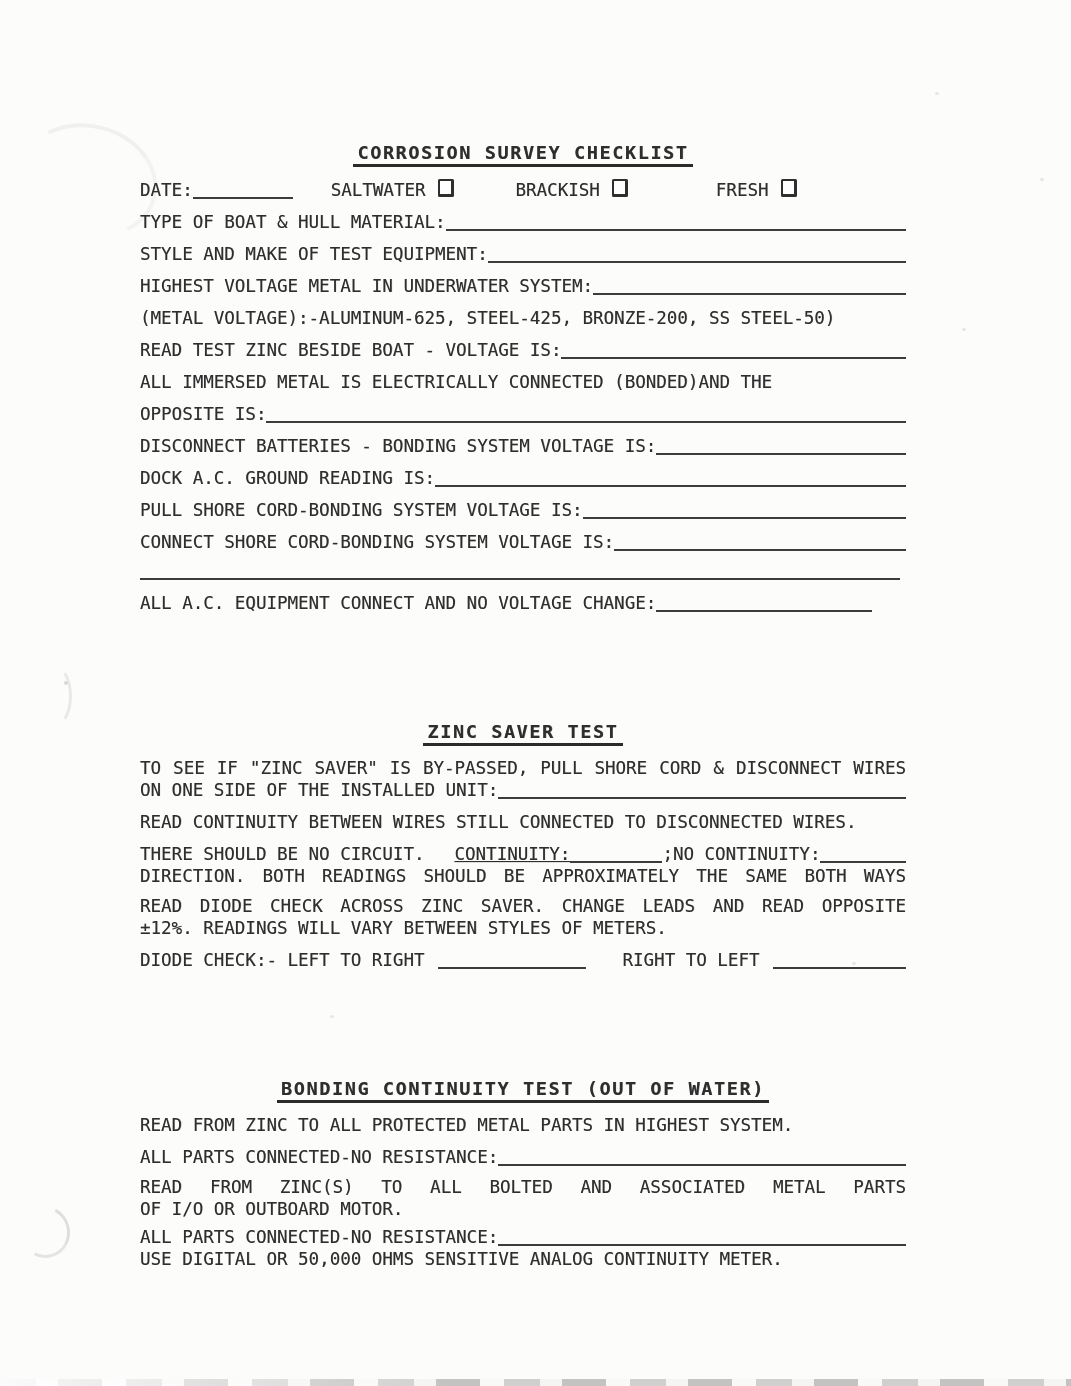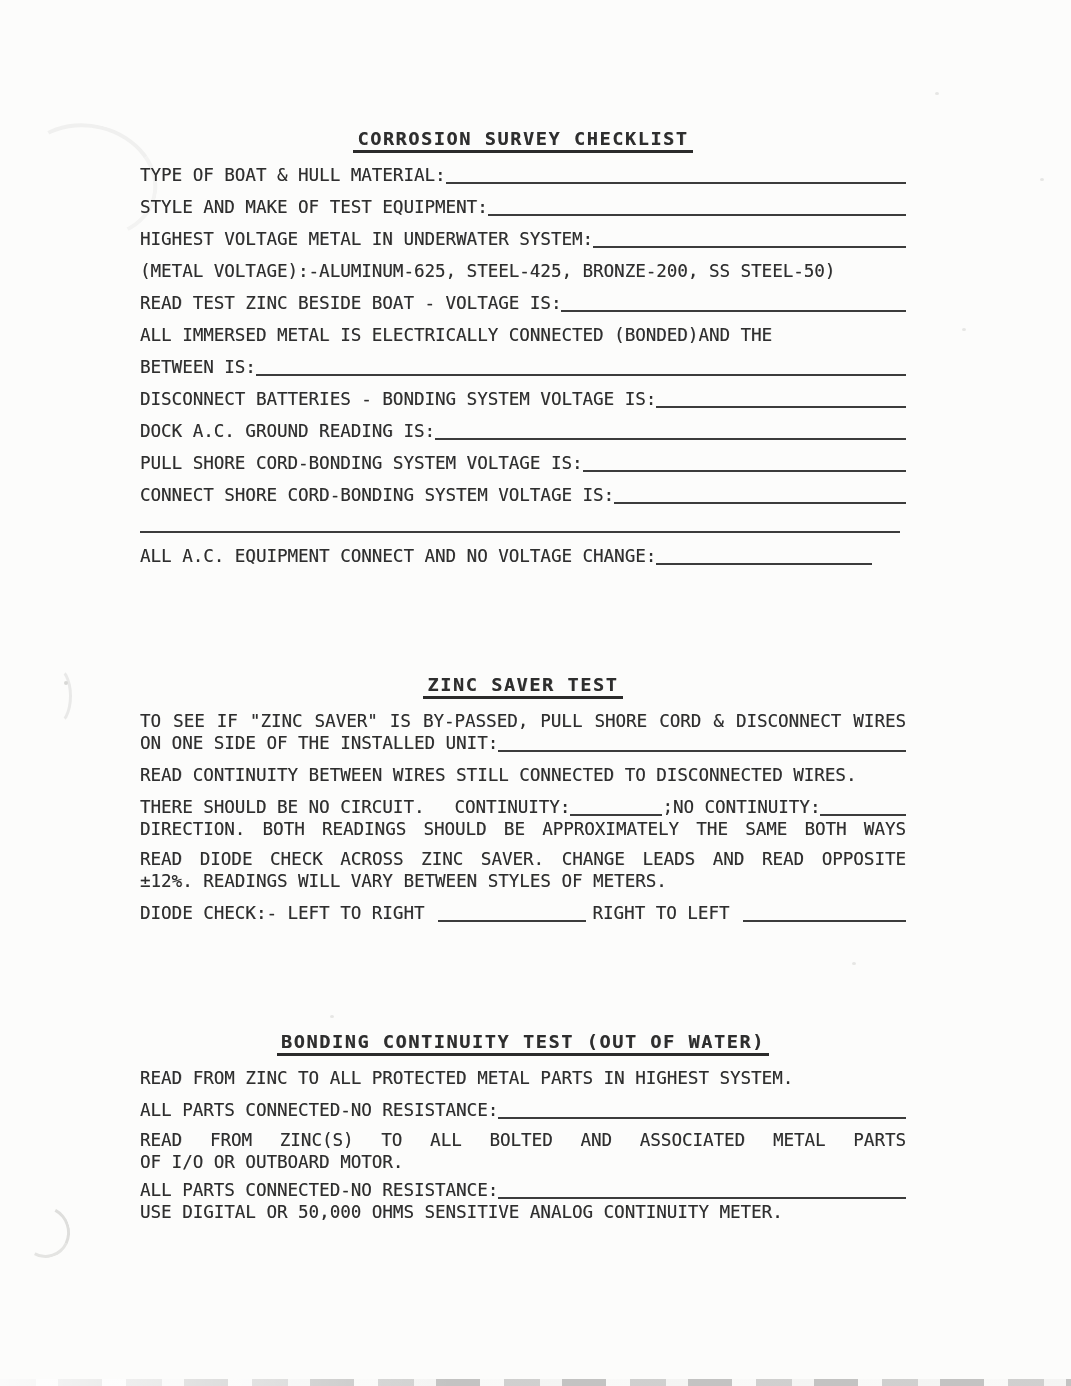--- a/index.html
+++ b/index.html
@@ -3,21 +3,21 @@
 <meta charset="utf-8">
 <title>Corrosion Survey Checklist</title>
 <style>
   html,body{margin:0;padding:0;}
   body{
     width:1071px;height:1386px;position:relative;overflow:hidden;
     background:#fcfcfb;
     font-family:"DejaVu Sans Mono","Liberation Mono",monospace;
     color:#2e2e2e;
   }
-  .doc{position:absolute;left:140px;top:128px;width:766px;}
+  .doc{position:absolute;left:140px;top:142px;width:766px;}
   .sec-title-wrap{text-align:center;margin-bottom:2px;}
   .sec-title{
     display:inline-block;font-weight:bold;font-size:18.5px;letter-spacing:1.6px;
     border-bottom:3px solid #2b2b2b;padding:0 4px 1px 4px;line-height:21px;
     text-shadow:0.3px 0.3px 0.5px rgba(50,50,50,.55);
   }
   .doc-section + .doc-section{margin-top:108px;}
   .line{
     display:flex;align-items:flex-end;margin-top:12px;
     font-size:17.5px;line-height:20px;white-space:pre;
@@ -82,44 +82,45 @@
 <div class="artifact speck" style="left:935px;top:92px;"></div>
 <div class="artifact speck" style="left:1040px;top:178px;"></div>
 <div class="artifact speck" style="left:962px;top:328px;"></div>
 <div class="artifact speck" style="left:852px;top:962px;"></div>
 <div class="artifact speck" style="left:330px;top:1015px;"></div>
 <div class="artifact bottom-band"></div>
 
 <div class="doc" id="doc-root">
     <section class="doc-section">
       <div class="sec-title-wrap"><span class="sec-title">CORROSION SURVEY CHECKLIST</span></div>
+      <div class="line"><span class="lbl">DATE:</span><span class="blank" style="width: 100px;"></span><span class="lbl" style="margin-left: 38px;">SALTWATER</span><span class="cb"></span><span class="lbl" style="margin-left: 62px;">BRACKISH</span><span class="cb"></span><span class="lbl" style="margin-left: 88px;">FRESH</span><span class="cb"></span></div>
       <div class="line"><span class="lbl">TYPE OF BOAT &amp; HULL MATERIAL:</span><span class="blank grow"></span></div>
       <div class="line"><span class="lbl">STYLE AND MAKE OF TEST EQUIPMENT:</span><span class="blank grow"></span></div>
       <div class="line"><span class="lbl">HIGHEST VOLTAGE METAL IN UNDERWATER SYSTEM:</span><span class="blank grow"></span></div>
       <div class="line">(METAL VOLTAGE):-ALUMINUM-625, STEEL-425, BRONZE-200, SS STEEL-50)</div>
       <div class="line"><span class="lbl">READ TEST ZINC BESIDE BOAT - VOLTAGE IS:</span><span class="blank grow"></span></div>
       <div class="line">ALL IMMERSED METAL IS ELECTRICALLY CONNECTED (BONDED)AND THE</div>
-      <div class="line"><span class="lbl">BETWEEN IS:</span><span class="blank grow"></span></div>
+      <div class="line"><span class="lbl">OPPOSITE IS:</span><span class="blank grow"></span></div>
       <div class="line"><span class="lbl">DISCONNECT BATTERIES - BONDING SYSTEM VOLTAGE IS:</span><span class="blank grow"></span></div>
       <div class="line"><span class="lbl">DOCK A.C. GROUND READING IS:</span><span class="blank grow"></span></div>
       <div class="line"><span class="lbl">PULL SHORE CORD-BONDING SYSTEM VOLTAGE IS:</span><span class="blank grow"></span></div>
       <div class="line"><span class="lbl">CONNECT SHORE CORD-BONDING SYSTEM VOLTAGE IS:</span><span class="blank grow"></span></div>
       <div class="line"><span class="blank grow" style="margin-right: 6px;"></span></div>
       <div class="line"><span class="lbl">ALL A.C. EQUIPMENT CONNECT AND NO VOLTAGE CHANGE:</span><span class="blank grow" style="margin-right: 34px;"></span></div>
     </section>
     <section class="doc-section">
       <div class="sec-title-wrap"><span class="sec-title">ZINC SAVER TEST</span></div>
       <div class="line justify">TO SEE IF "ZINC SAVER" IS BY-PASSED, PULL SHORE CORD &amp; DISCONNECT WIRES</div>
       <div class="line tight"><span class="lbl">ON ONE SIDE OF THE INSTALLED UNIT:</span><span class="blank grow"></span></div>
       <div class="line">READ CONTINUITY BETWEEN WIRES STILL CONNECTED TO DISCONNECTED WIRES.</div>
-      <div class="line"><span class="lbl">THERE SHOULD BE NO CIRCUIT.</span><span class="lbl" style="margin-left: 30px;">CONTINUITY:</span><span class="blank" style="width: 92px;"></span><span class="lbl">;NO CONTINUITY:</span><span class="blank grow"></span></div>
+      <div class="line"><span class="lbl">THERE SHOULD BE NO CIRCUIT.</span><span class="lbl" style="margin-left: 30px; text-decoration: underline;">CONTINUITY:</span><span class="blank" style="width: 92px;"></span><span class="lbl">;NO CONTINUITY:</span><span class="blank grow"></span></div>
       <div class="line tight justify">DIRECTION. BOTH READINGS SHOULD BE APPROXIMATELY THE SAME BOTH WAYS</div>
       <div class="line gap-10 justify">READ DIODE CHECK ACROSS ZINC SAVER. CHANGE LEADS AND READ OPPOSITE</div>
       <div class="line tight">±12%. READINGS WILL VARY BETWEEN STYLES OF METERS.</div>
-      <div class="line"><span class="lbl">DIODE CHECK:- LEFT TO RIGHT</span><span class="blank" style="width: 148px; margin-left: 14px;"></span><span class="lbl" style="margin-left: 6px;">RIGHT TO LEFT</span><span class="blank grow" style="margin-left: 14px;"></span></div>
+      <div class="line"><span class="lbl">DIODE CHECK:- LEFT TO RIGHT</span><span class="blank" style="width: 148px; margin-left: 14px;"></span><span class="lbl" style="margin-left: 36px;">RIGHT TO LEFT</span><span class="blank grow" style="margin-left: 14px;"></span></div>
     </section>
     <section class="doc-section">
       <div class="sec-title-wrap"><span class="sec-title">BONDING CONTINUITY TEST (OUT OF WATER)</span></div>
       <div class="line">READ FROM ZINC TO ALL PROTECTED METAL PARTS IN HIGHEST SYSTEM.</div>
       <div class="line"><span class="lbl">ALL PARTS CONNECTED-NO RESISTANCE:</span><span class="blank grow"></span></div>
       <div class="line gap-10 justify">READ FROM ZINC(S) TO ALL BOLTED AND ASSOCIATED METAL PARTS</div>
       <div class="line tight">OF I/O OR OUTBOARD MOTOR.</div>
       <div class="line gap-8"><span class="lbl">ALL PARTS CONNECTED-NO RESISTANCE:</span><span class="blank grow"></span></div>
       <div class="line tight">USE DIGITAL OR 50,000 OHMS SENSITIVE ANALOG CONTINUITY METER.</div>
     </section>

